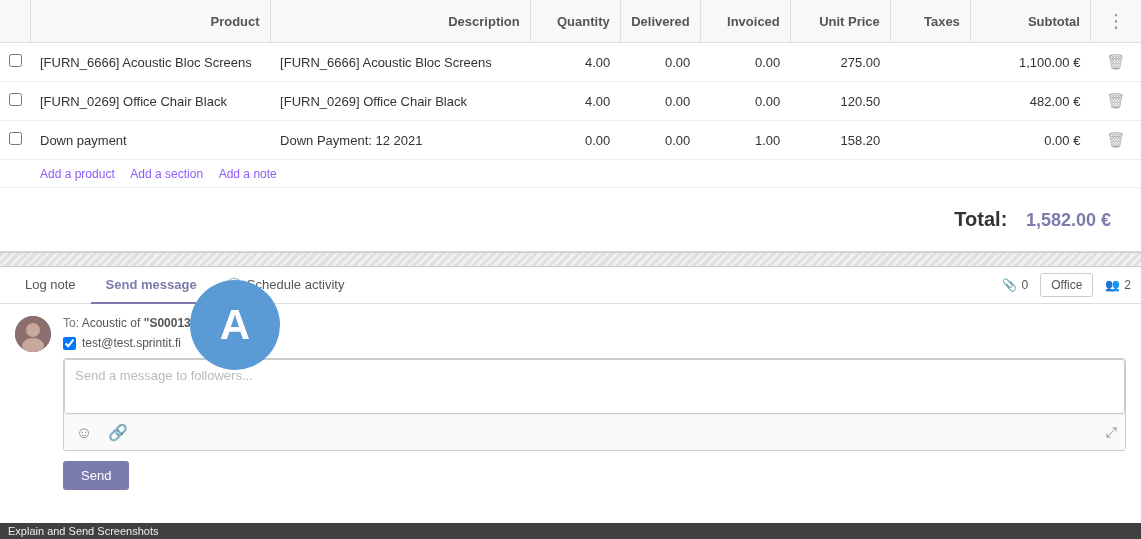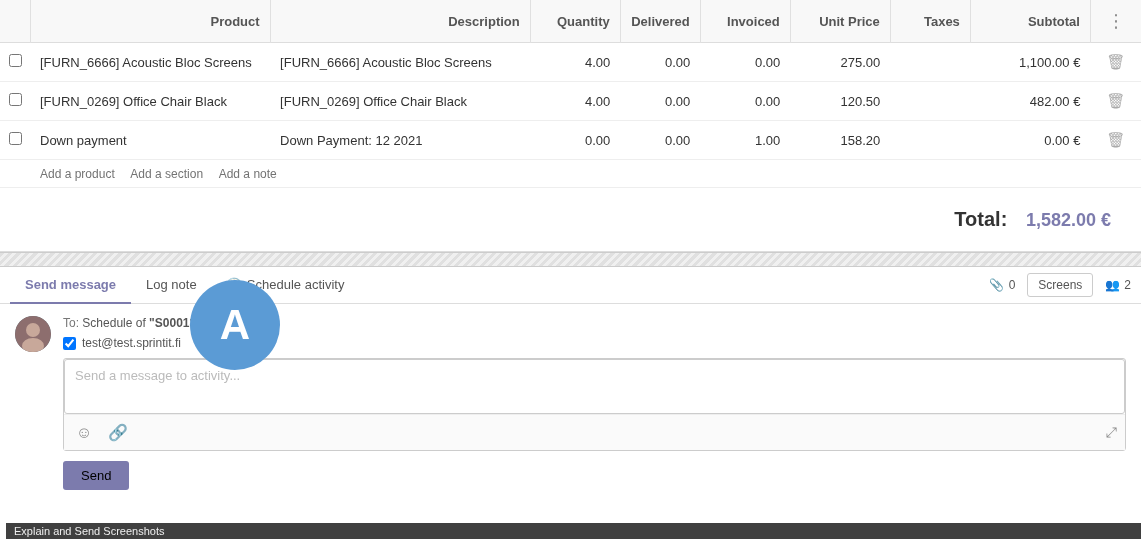--- a/index.html
+++ b/index.html
@@ -35,21 +35,21 @@
     .row-checkbox { width: 30px; }
     .checkbox-cell { text-align: center; padding: 8px 5px; }
     td input[type="checkbox"] { margin: 0; }
 
     .delete-btn {
       background: none; border: none; cursor: pointer; color: #aaa; font-size: 15px; padding: 2px 4px;
     }
 
     .add-row td { padding: 6px 10px; }
     .add-link {
-      color: #737373; font-size: 12px; text-decoration: none; margin-right: 12px; cursor: pointer; margin-top: 32px;
+      color: #8b5cf6; font-size: 12px; text-decoration: none; margin-right: 12px; cursor: pointer; margin-top: 32px;
     }
 
     .total-row { padding: 20px 30px 20px 0; text-align: right; }
     .total-label { font-weight: bold; font-size: 20px; color: #333; margin-right: 15px; }
     .total-value { font-weight: bold; font-size: 18px; color: #7c7bad; }
 
     .hatched-divider {
       height: 15px;
       background: repeating-linear-gradient(
         -45deg,
@@ -99,26 +99,26 @@
     }
     .toolbar-left { display: flex; gap: 8px; }
     .toolbar-icon-btn {
       background: none; border: none; cursor: pointer; font-size: 16px; color: #888; padding: 2px 4px;
     }
     .expand-btn {
       background: none; border: none; cursor: pointer; font-size: 14px; color: #888;
     }
 
     .send-btn {
-      background: #7c7bad; color: #000000; border: none; border-radius: 3px;
+      background: #7c7bad; color: #ffffff; border: none; border-radius: 3px;
       padding: 7px 18px; cursor: pointer; font-size: 13px; margin-top: 10px;
     }
 
     .status-bar {
-      position: fixed; bottom: 0; left: 6px; right: 0; background: rgba(0,0,0,0.75);
+      position: fixed; bottom: 0; left: 0; right: 0; background: rgba(0,0,0,0.75);
       color: #eee; font-size: 11px; padding: 2px 8px; z-index: 9999;
     }
 
     .overlay-avatar {
       position: absolute;
       left: 190px;
       top: 280px;
       width: 90px;
       height: 90px;
       border-radius: 50%;
@@ -213,66 +213,66 @@
   <div class="total-row">
     <span class="total-label">Total:</span>
     <span class="total-value">1,582.00 €</span>
   </div>
 </div>
 
 <div class="hatched-divider"></div>
 
 <div class="chatter-section">
   <div class="chatter-tabs">
+    <div class="chatter-tab">
+      <span>Log note</span>
+    </div>
     <div class="chatter-tab active">
       <span>Send message</span>
-    </div>
-    <div class="chatter-tab">
-      <span>Log note</span>
     </div>
     <div class="chatter-tab schedule-activity-tab">
       <span class="schedule-icon">🕐</span>
       <span>Schedule activity</span>
     </div>
     <div class="chatter-actions">
       <div class="followers-count">
         <span>📎</span>
         <span>0</span>
       </div>
-      <button class="action-btn">Screens</button>
+      <button class="action-btn">Office</button>
       <div class="followers-count">
         <span>👥</span>
         <span>2</span>
       </div>
     </div>
   </div>
 
   <div class="chatter-body">
     <div class="message-compose">
       <div class="avatar-circle">
         <svg width="36" height="36" viewBox="0 0 36 36">
           <circle cx="18" cy="18" r="18" fill="#8d6e6e"></circle>
           <circle cx="18" cy="14" r="7" fill="#c8a89a"></circle>
           <ellipse cx="18" cy="30" rx="11" ry="8" fill="#c8a89a"></ellipse>
         </svg>
       </div>
       <div class="compose-right">
         <div class="to-line">
           <span class="to-label">To:</span>
           <span> </span>
-          <span>Schedule of</span>
+          <span>Acoustic of</span>
           <span style="font-weight:bold;">"S00013"</span>
         </div>
         <div class="to-checkbox-area">
           <input type="checkbox" checked="" style="">
           <span class="to-email">test@test.sprintit.fi</span>
         </div>
         <div style="border: 1px solid #ccc; border-radius: 3px; margin-top: 8px;">
           <div class="message-input-box" contenteditable="true" style="">
-            <span style="color:#bbb;">Send a message to activity...</span>
+            <span style="color:#bbb;">Send a message to followers...</span>
           </div>
           <div class="message-toolbar">
             <div class="toolbar-left">
               <button class="toolbar-icon-btn">
                 <span>☺</span>
               </button>
               <button class="toolbar-icon-btn">
                 <span>🔗</span>
               </button>
             </div>

